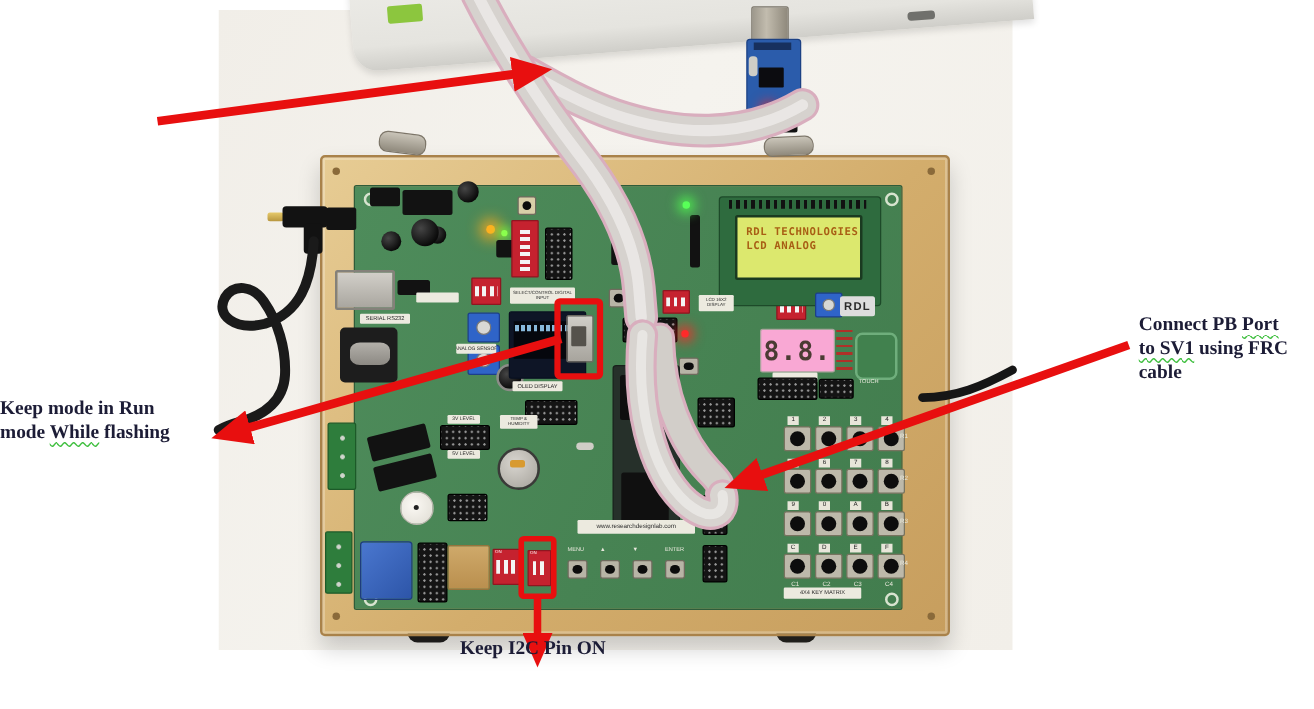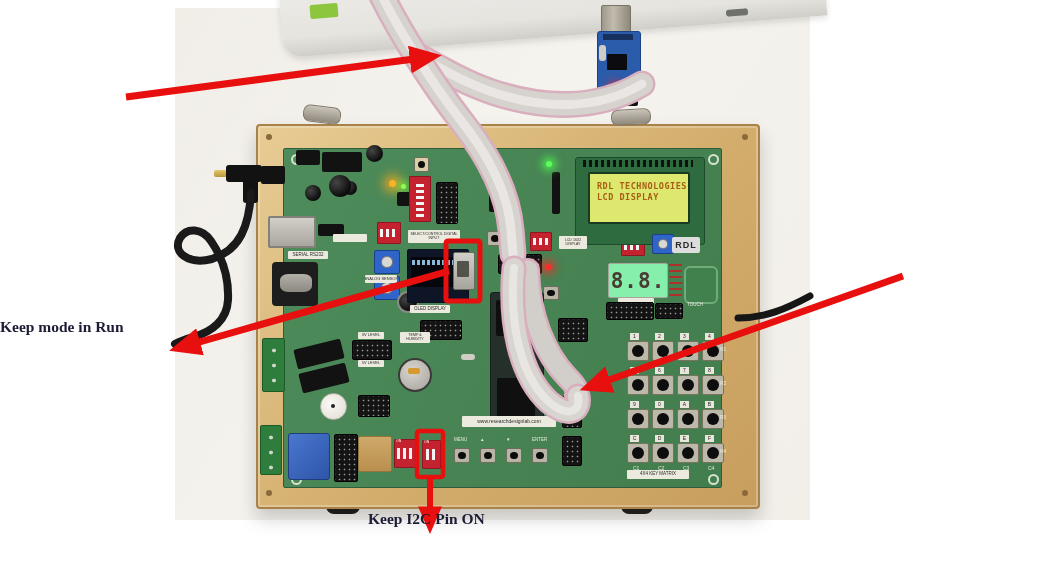--- a/index.html
+++ b/index.html
@@ -146,30 +146,30 @@
   <div class="tact" style="left:543px;top:286px;width:14px;height:12px"></div>
 
   <div class="abs" style="left:575px;top:157px;width:128px;height:86px;background:#2e6b3e;border:1px solid #1d4a29;border-radius:3px"></div>
   <div class="abs" style="left:583px;top:160px;width:110px;height:7px;background:repeating-linear-gradient(90deg,#111 0 3px,#2e6b3e 3px 6px)"></div>
   <div class="abs" style="left:588px;top:172px;width:102px;height:52px;border:2px solid #1a3a20;border-radius:2px;
               background:radial-gradient(circle at 12% 40%,#f2f887 0%,#dce86e 45%,#cte060 100%);
               background-color:#dce86e;
               font-family:'DejaVu Sans Mono',monospace;font-weight:bold;font-size:8.5px;line-height:11px;
               color:#a85e14;padding:7px 0 0 7px;box-sizing:border-box;letter-spacing:.5px">
     <div>RDL TECHNOLOGIES</div>
-    <div>LCD DISPLAY</div>
+    <div>LCD ANALOG</div>
   </div>
   <div class="silk wrap" style="left:559px;top:236px;width:28px;height:13px;font-size:3.6px">
       <span>LCD 16X2 DISPLAY</span>
     </div>
   <div class="trim" style="left:652px;top:234px;width:20px;height:18px"></div>
   <div class="abs" style="left:672px;top:237px;width:28px;height:16px;background:#ddd;border-radius:2px;color:#2a2a2a;
               font-size:9px;font-weight:bold;letter-spacing:1px;display:flex;align-items:center;justify-content:center">RDL</div>
 
-  <div class="abs" style="left:608px;top:263px;width:58px;height:33px;background:#86efac;border:1px solid #a9a49c;border-radius:2px;
+  <div class="abs" style="left:608px;top:263px;width:58px;height:33px;background:#f9a8d4;border:1px solid #a9a49c;border-radius:2px;
               display:flex;align-items:center;justify-content:center;font-family:'DejaVu Sans Mono',monospace;
               font-weight:bold;font-size:21px;color:#4a3b33;letter-spacing:1px">8.8.</div>
   <div class="abs" style="left:669px;top:264px;width:13px;height:32px;background:repeating-linear-gradient(180deg,#b03028 0 2px,transparent 2px 6px)"></div>
   <div class="silk" style="left:618px;top:298px;width:36px;height:8px"></div>
   <div class="abs" style="left:684px;top:266px;width:30px;height:34px;background:#41814e;border:2px solid #6fae7c;border-radius:6px"></div>
   <div class="kside" style="left:687px;top:303px;font-size:4.5px">TOUCH</div>
   <div class="idc" style="left:606px;top:302px;width:46px;height:16px"></div>
   <div class="idc" style="left:655px;top:303px;width:26px;height:14px"></div>
 
   <div class="abs" style="left:490px;top:292px;width:52px;height:132px;background:#26302a;border:1px solid #18211c;border-radius:3px"></div>
@@ -314,20 +314,26 @@
     <rect x="417" y="431" width="26" height="46" rx="2" fill="none" stroke="#e80f0f" stroke-width="4.5"></rect>
     <line x1="126" y1="97" x2="414" y2="59" stroke="#e80f0f" stroke-width="7" marker-end="url(#ah)"></line>
     <line x1="449" y1="271" x2="196" y2="343" stroke="#e80f0f" stroke-width="7" marker-end="url(#ah)"></line>
     <line x1="903" y1="276" x2="606" y2="381" stroke="#e80f0f" stroke-width="7" marker-end="url(#ah)"></line>
     <line x1="430" y1="476" x2="430" y2="510" stroke="#e80f0f" stroke-width="6" marker-end="url(#ah)"></line>
   </svg>
 
 
   <div class="ann" style="left:0px;top:317px">
     <div><span>Keep mode in Run</span></div>
+    <div><span>mode </span><span class="wavy">While</span><span> flashing</span></div>
   </div>
 
+  <div class="ann" style="left:911px;top:250px">
+    <div><span>Connect PB </span><span class="wavy">Port</span></div>
+    <div><span class="wavy">to SV1</span><span> using FRC</span></div>
+    <div><span>cable</span></div>
+  </div>
 
   <div class="ann" style="left:368px;top:509px">
     <span>Keep I2C Pin ON</span>
   </div>
 
 </div>
 
 </body></html>

